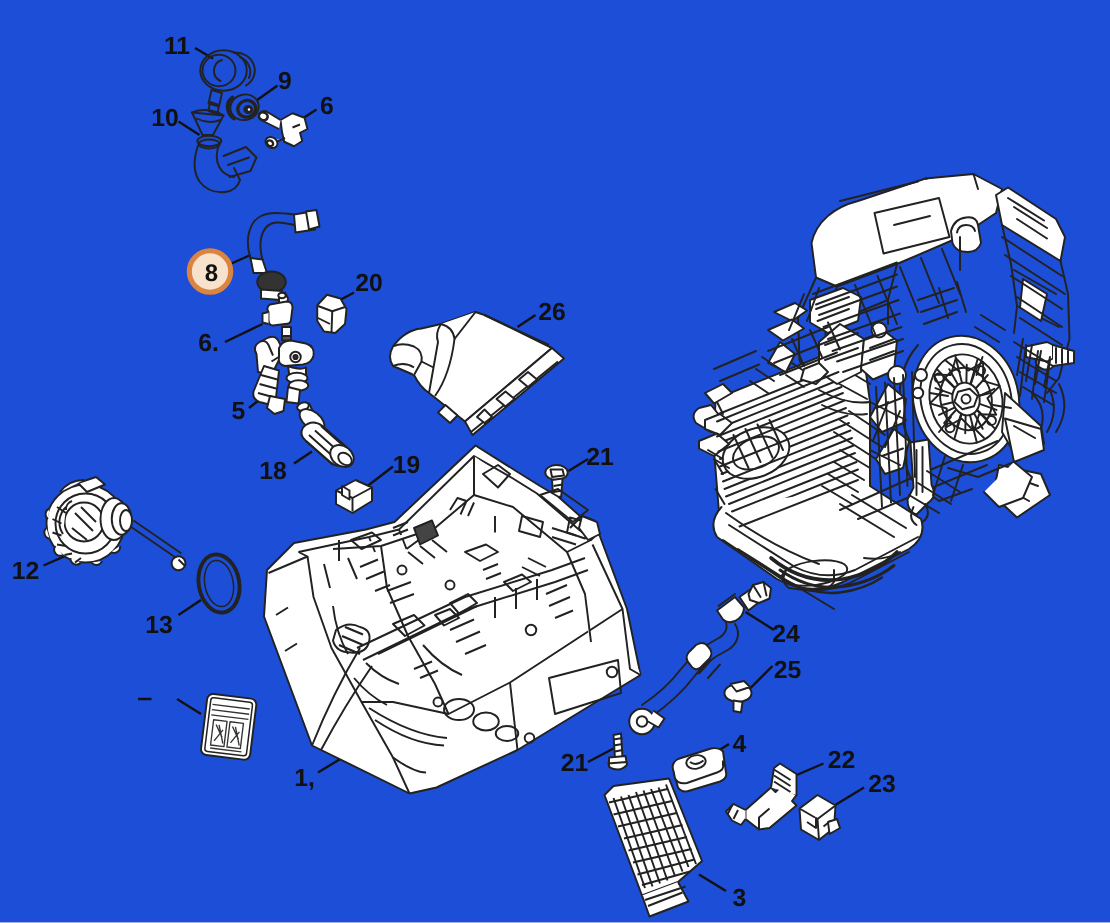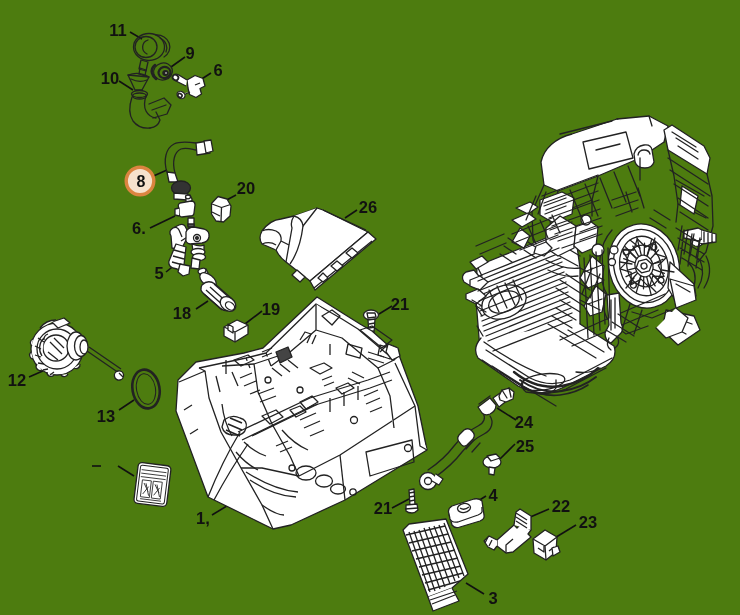--- a/index.html
+++ b/index.html
@@ -1,16 +1,16 @@
 <!DOCTYPE html>
 <html><head>
 <meta charset="utf-8">
 <style>
 html,body{margin:0;padding:0;background:#ffffff;}
-#page{width:740px;height:615px;position:relative;background:#4d7c0f;overflow:hidden;}
+#page{width:740px;height:615px;position:relative;background:#1d4ed8;overflow:hidden;}
 svg{position:absolute;top:0;left:0;filter:blur(0.25px);}
 text{font-family:"Liberation Sans",sans-serif;font-weight:bold;fill:#111;}
 .ln{stroke:#222;fill:none;stroke-width:1.3;stroke-linecap:round;stroke-linejoin:round;}
 .lnf{stroke:#222;fill:#fff;stroke-width:1.3;stroke-linejoin:round;}
 .thin{stroke:#333;fill:none;stroke-width:0.9;}
 .lead{stroke:#111;fill:none;stroke-width:1.6;}
 </style>
 </head>
 <body>
 <div id="page">

